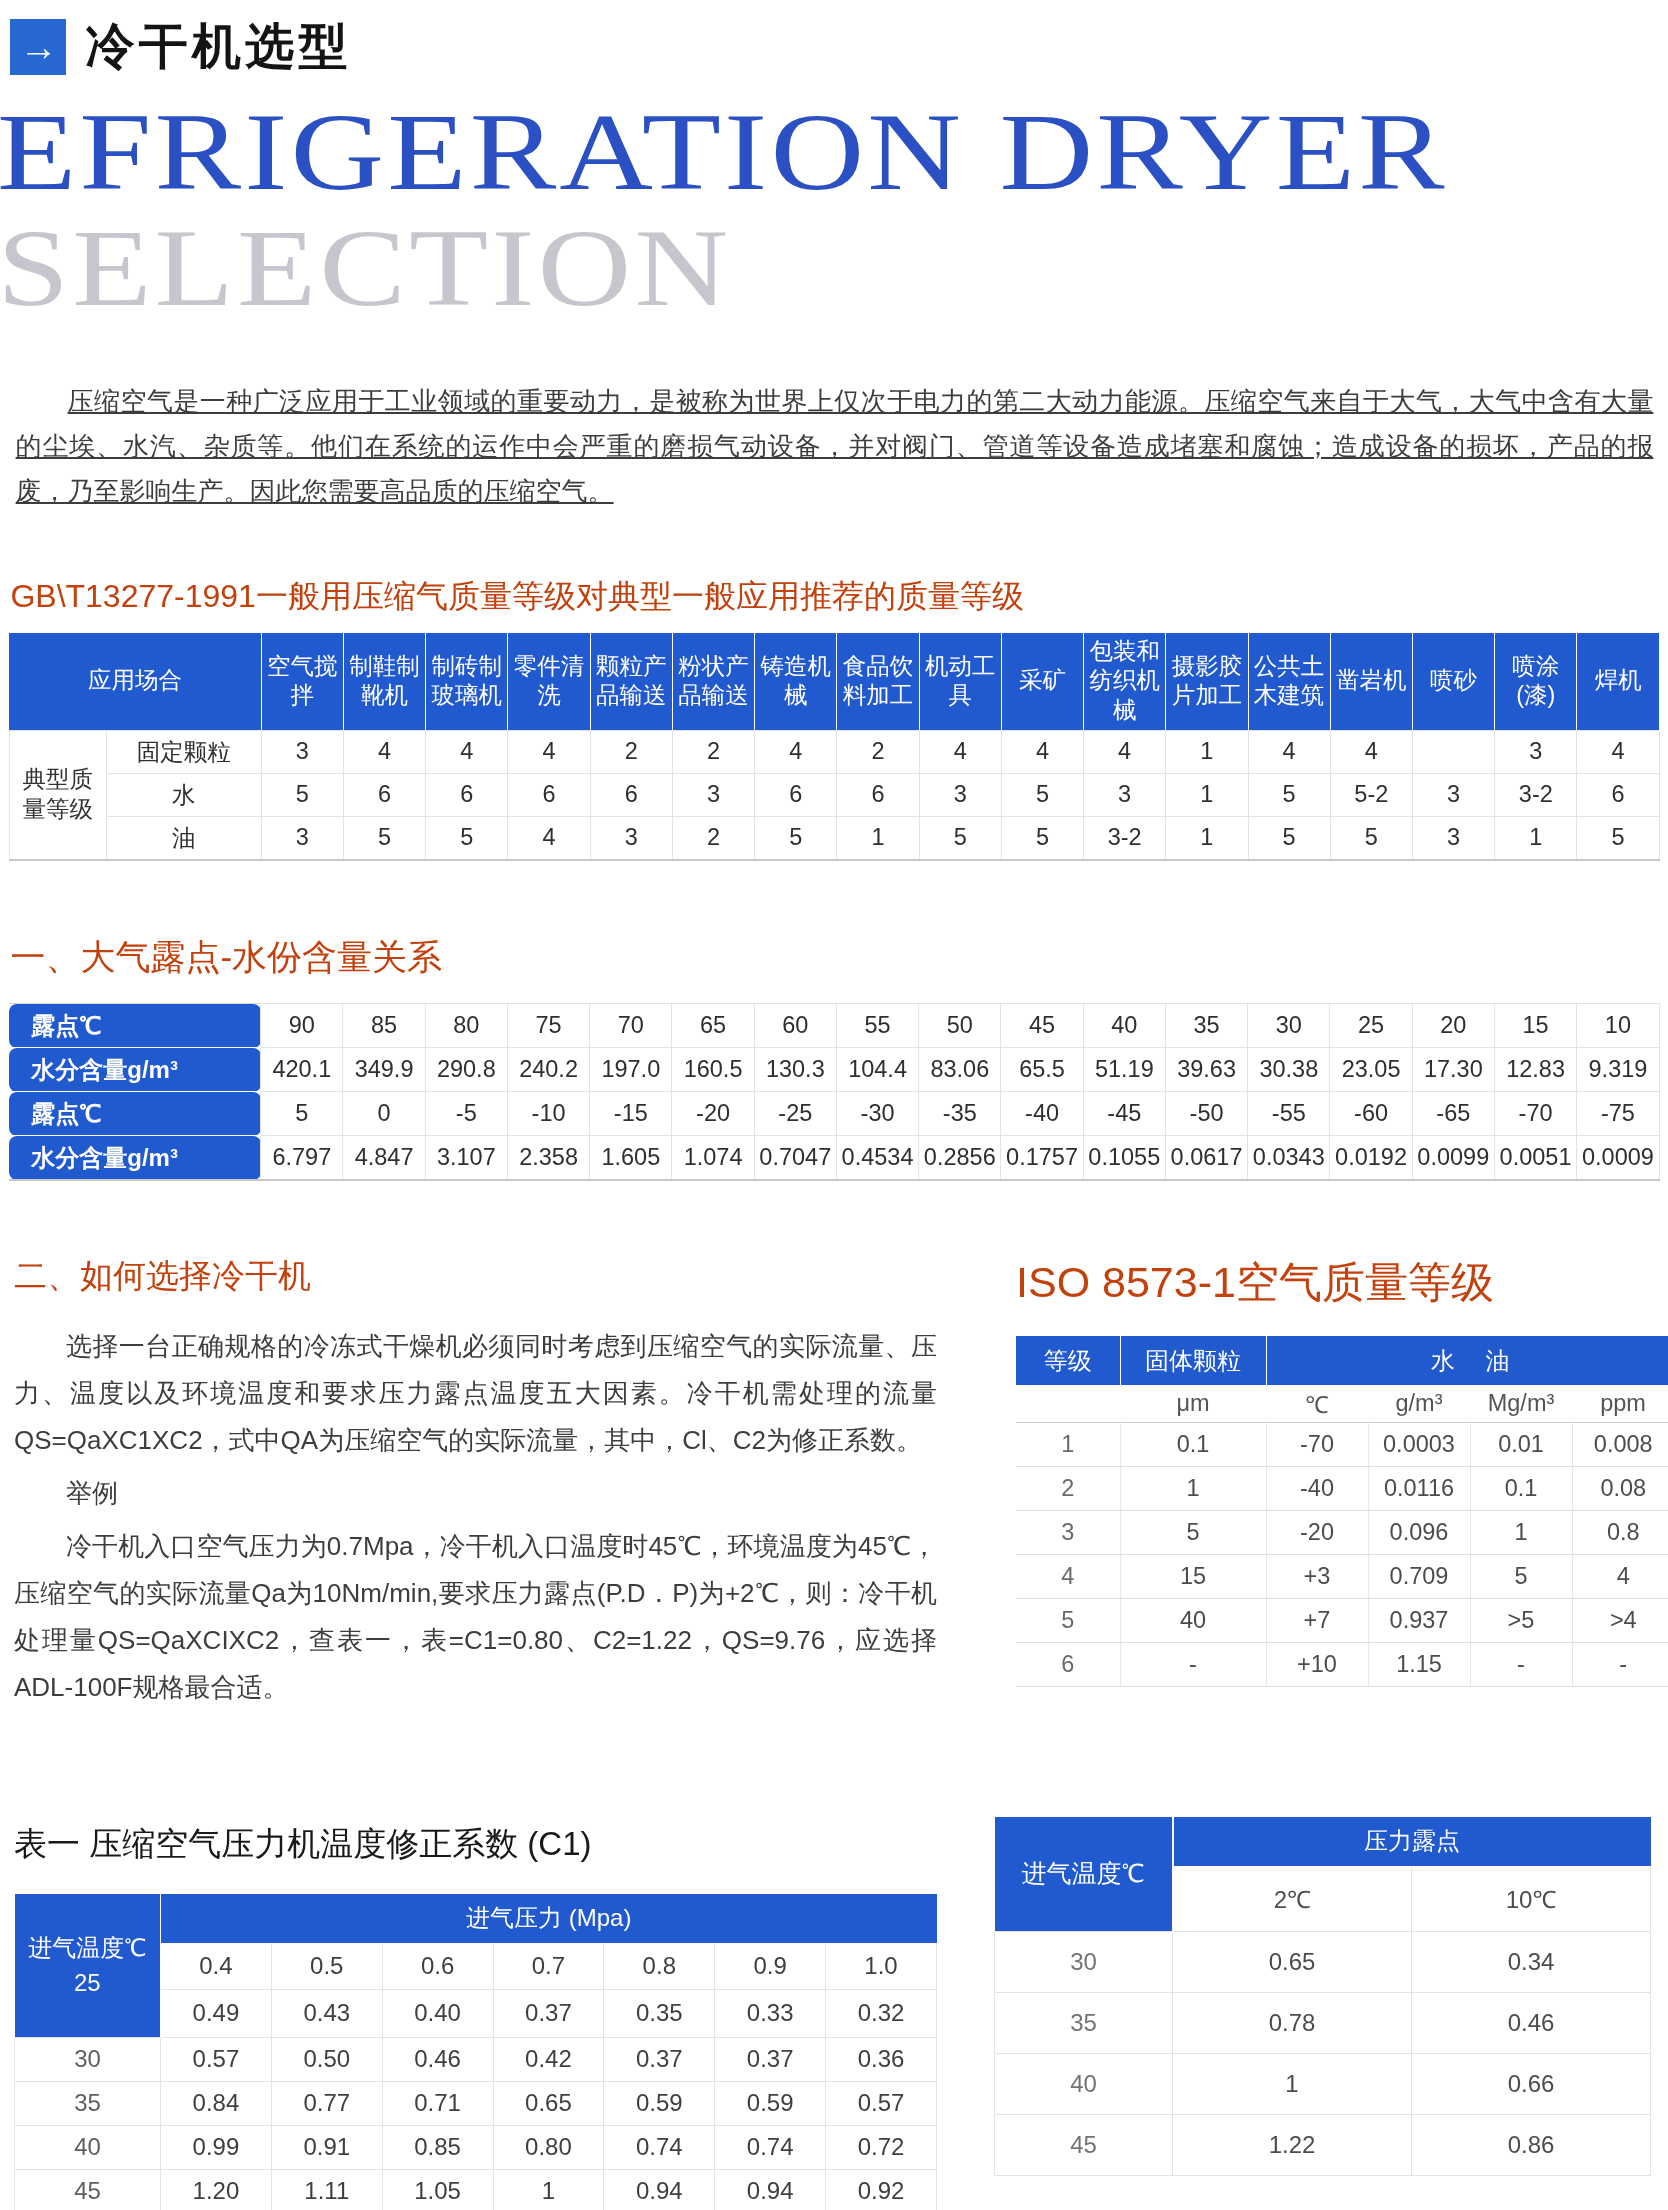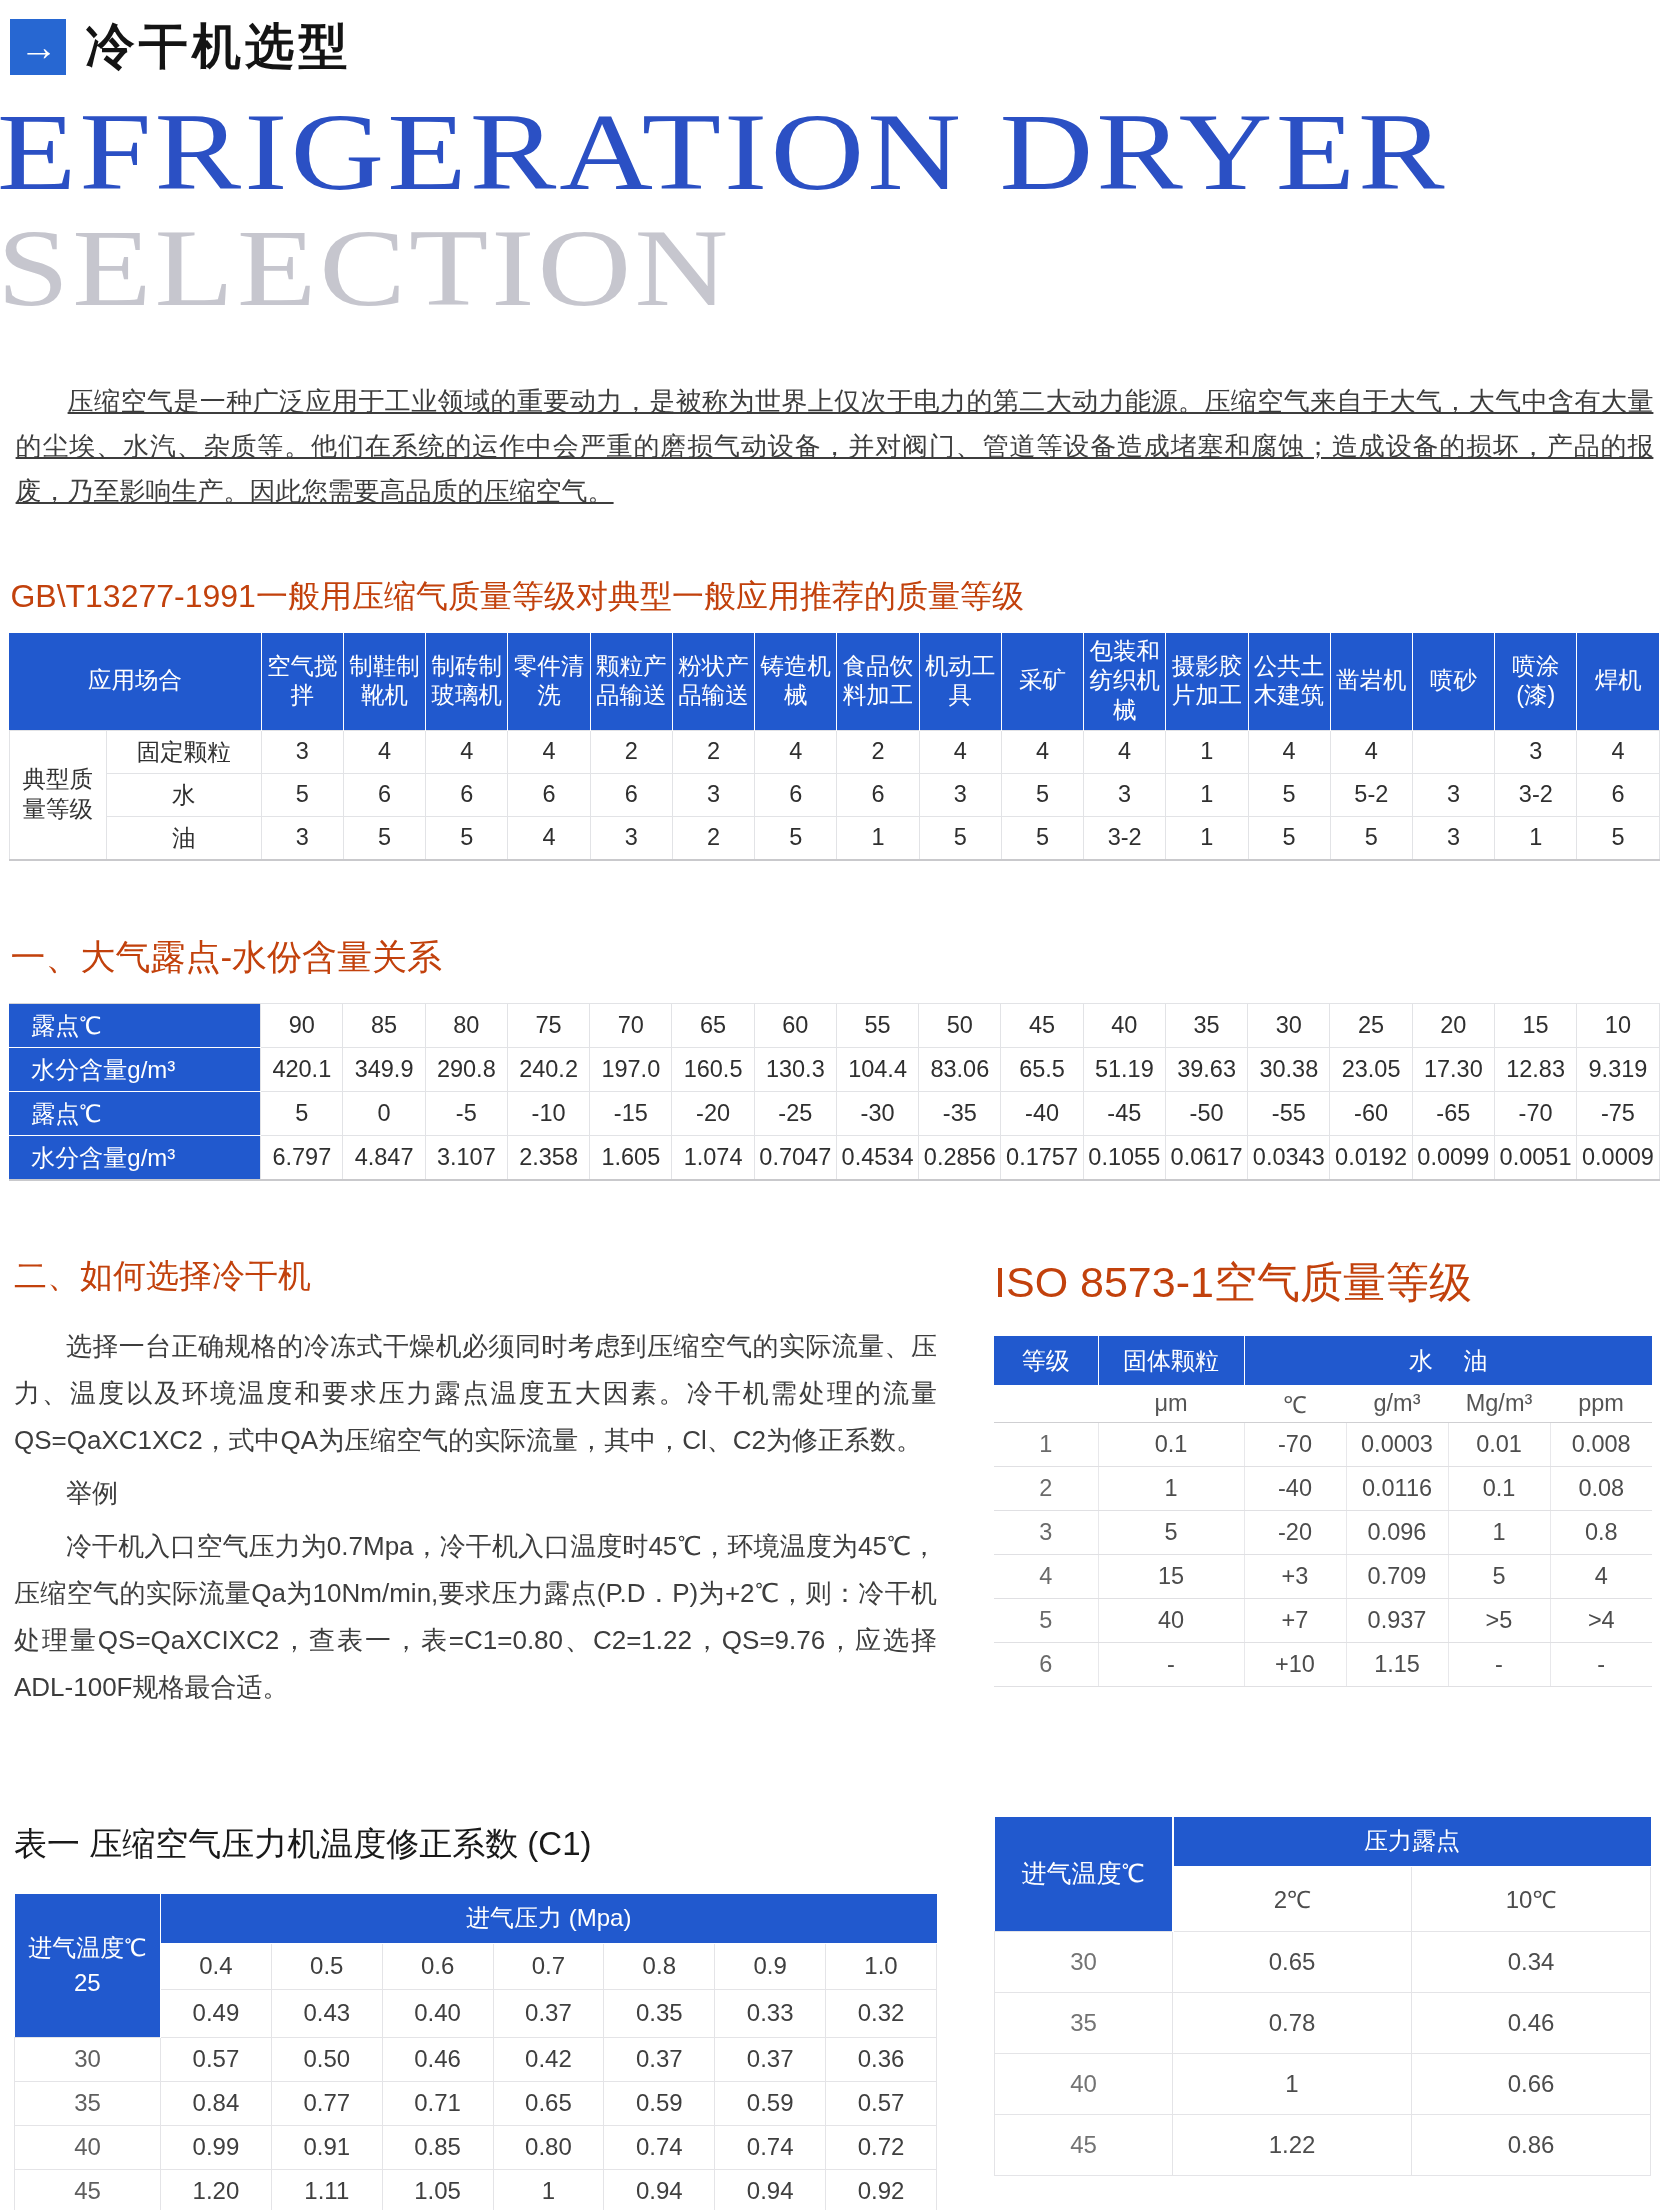--- a/index.html
+++ b/index.html
@@ -34,25 +34,25 @@
   
   .gb-table{width:1651px;margin:14px 0 0 8.7px;font-size:23.5px;border-bottom:2.6px solid #c9c9cc;}
   .gb-table thead th{background:#2159ce;color:#fff;font-weight:500;height:97px;
     line-height:29.5px;border-right:0.9px solid rgba(255,255,255,.5);font-size:23.5px;}
   .gb-table thead th:last-child{border-right:none;}
   .gb-table tbody td{height:42px;border:0.9px solid #e2e3e6;color:#2f2f2f;background:#fff;}
   .gb-table td.grp{line-height:29.5px;color:#333;}
   
   .dew-table{width:1651px;margin:22.6px 0 0 8.7px;font-size:24px;
     border-top:1.7px solid #d4d4d7;border-bottom:2.6px solid #c9c9cc;}
-  .dew-table th.lbl{background:#2159ce;color:#fff;font-weight:400;height:43px;
-    border-bottom:1.7px solid #fff;font-size:24px;text-align:left;padding-left:22.6px;}
+  .dew-table th.lbl{background:#2159ce;color:#fff;font-weight:700;height:43px;
+    border-bottom:1.7px solid #fff;font-size:24px;text-align:left;padding-left:22.6px;border-radius:8px;}
   .dew-table td{border:0.9px solid #e2e3e6;color:#2f2f2f;height:43px;font-size:23.5px;}
   
-  .two-col{display:flex;margin:73px 14px 0 14px;gap:57px;}
+  .two-col{display:flex;margin:73px 14px 0 14px;gap:79px;}
   .col-left{width:923px;flex:none;}
   .col-right{flex:1;}
   .s2-title{margin-left:0;font-size:33px;}
   .iso-title{margin-left:0;font-size:43px;}
   .s2-para{margin:24px 0 0;font-size:26px;line-height:47px;color:#3d3d3d;
     text-indent:2em;text-align:justify;}
   .s2-example{margin:6px 0 0;}
   
   .iso-table{width:657px;margin:24px 0 0;font-size:23.5px;border-bottom:1.7px solid #6a6a70;}
   .iso-table thead tr.r1 th{height:49px;font-size:24px;border-right:1.7px solid #fff;}

